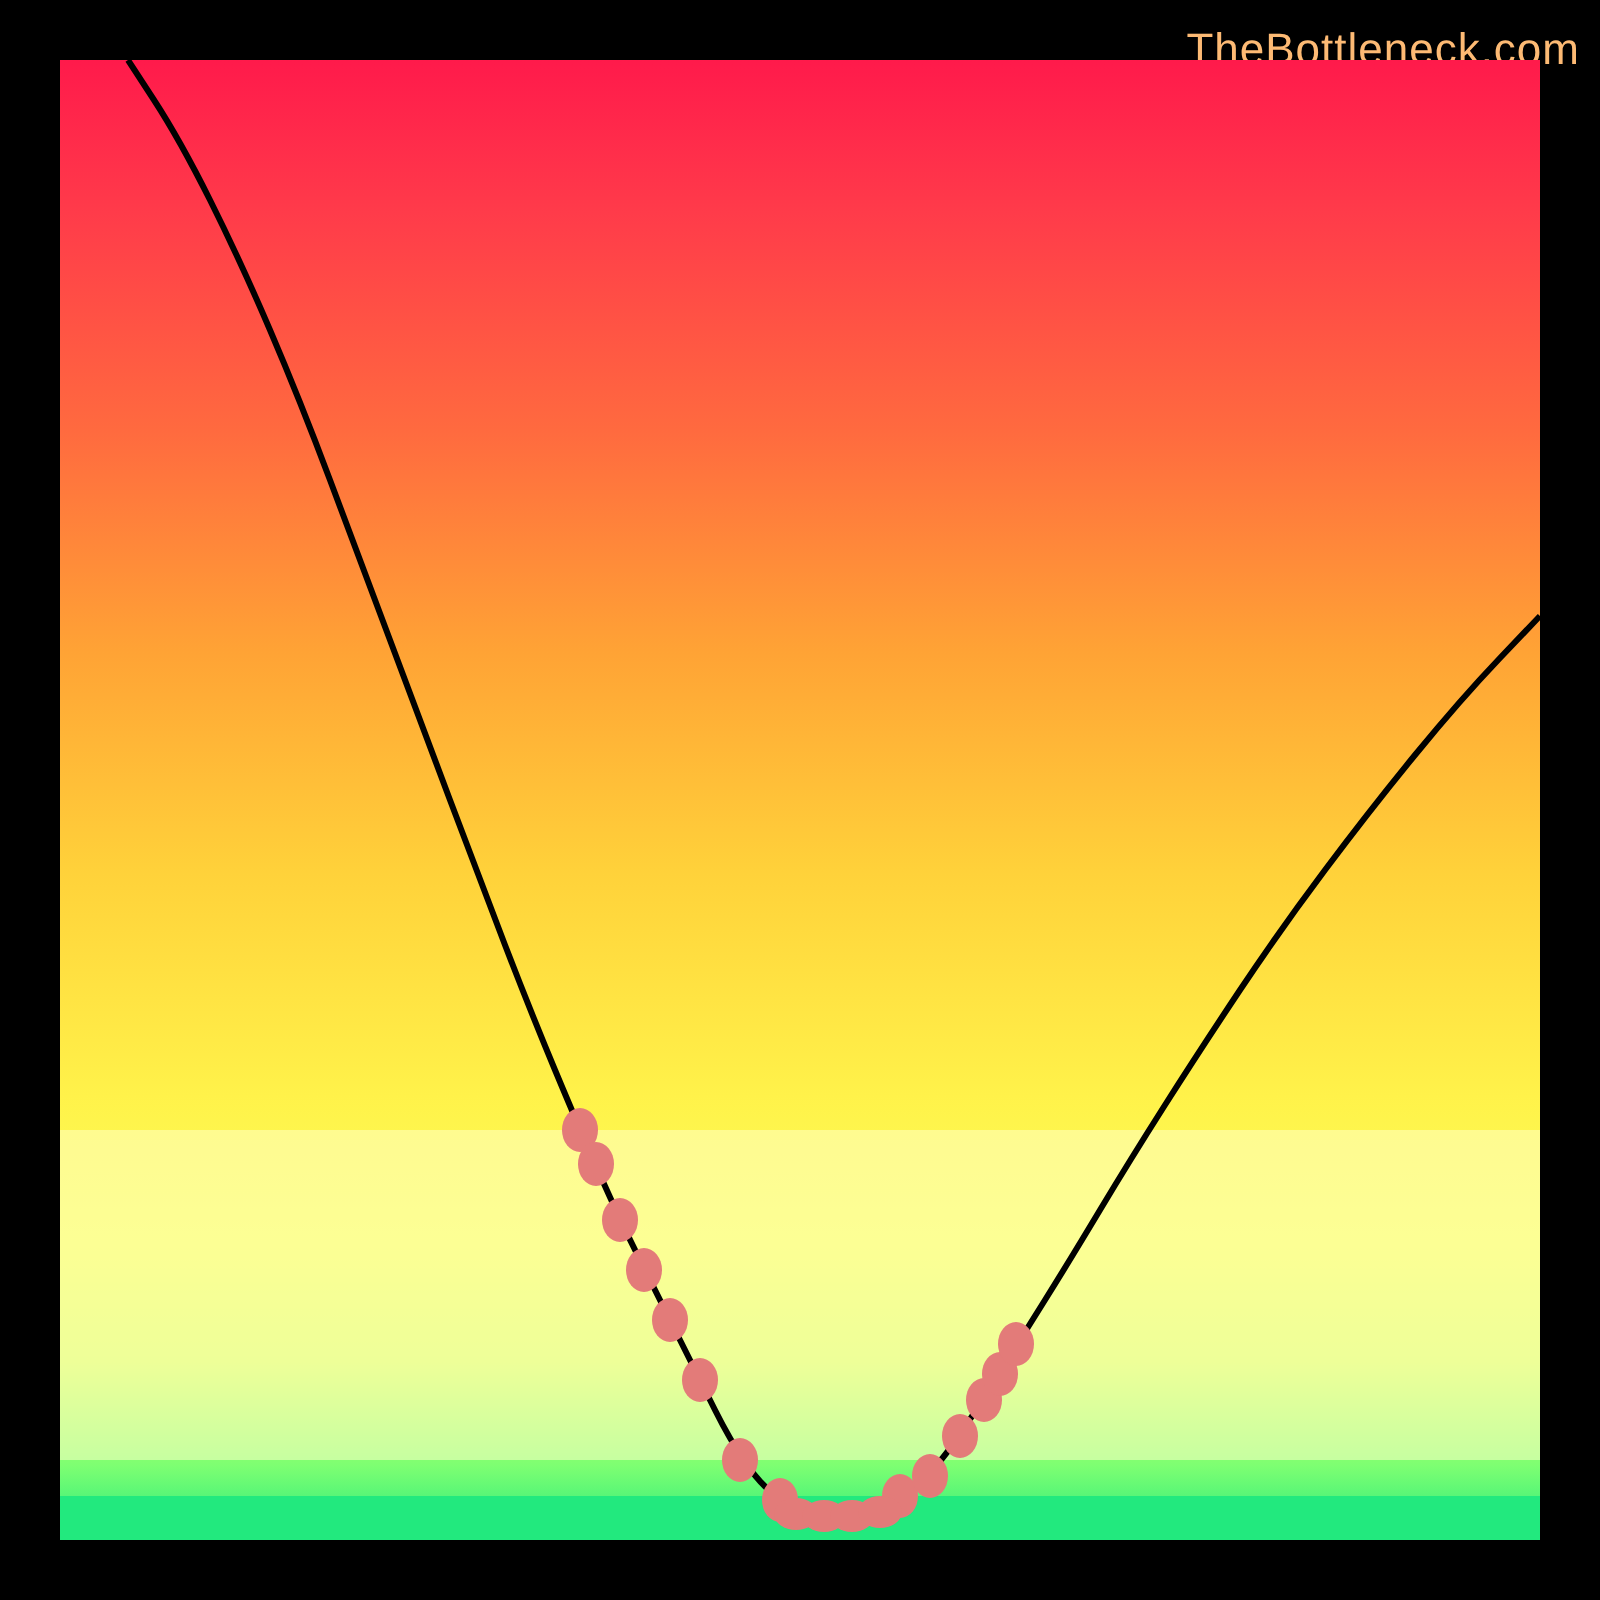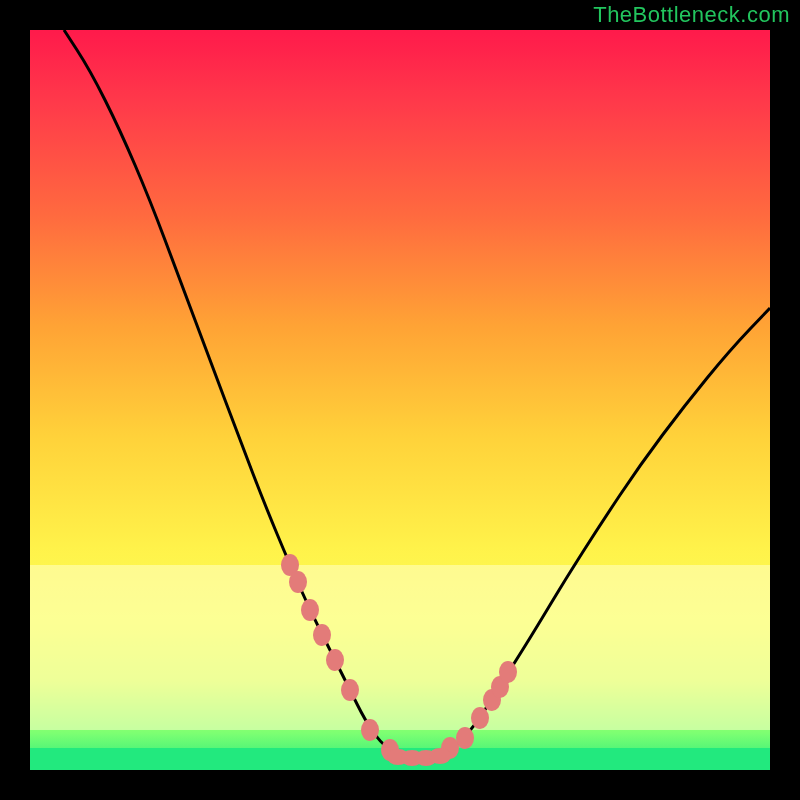--- a/index.html
+++ b/index.html
@@ -55,23 +55,23 @@
     background: #22e97e;
   }
   svg.curve {
     position: absolute;
     inset: 0;
     width: 100%;
     height: 100%;
   }
   .watermark {
     position: absolute;
-    top: 2px;
+    top: 12px;
     right: 10px;
-    color: #22c55e;
+    color: #fdba74;
     font-size: 22px;
     letter-spacing: 0.5px;
   }
 </style>
 </head>
 <body>
 
 <div class="stage">
 
   <div class="watermark">TheBottleneck.com</div>

